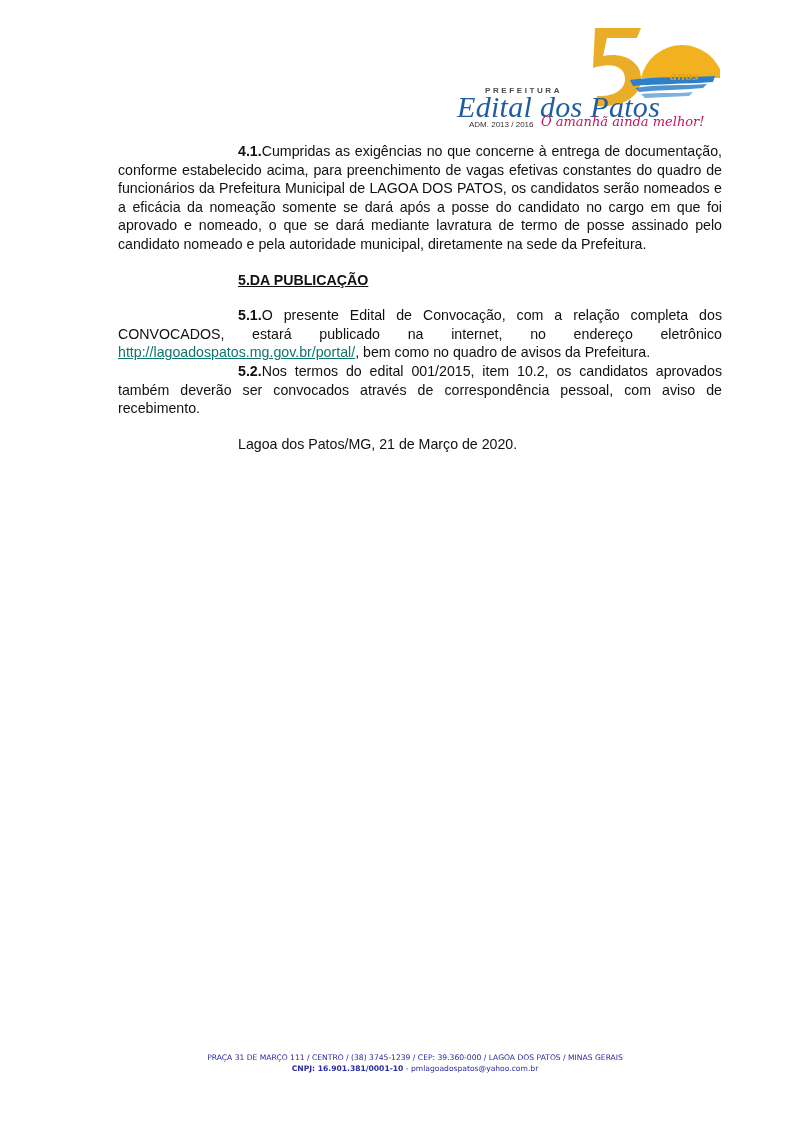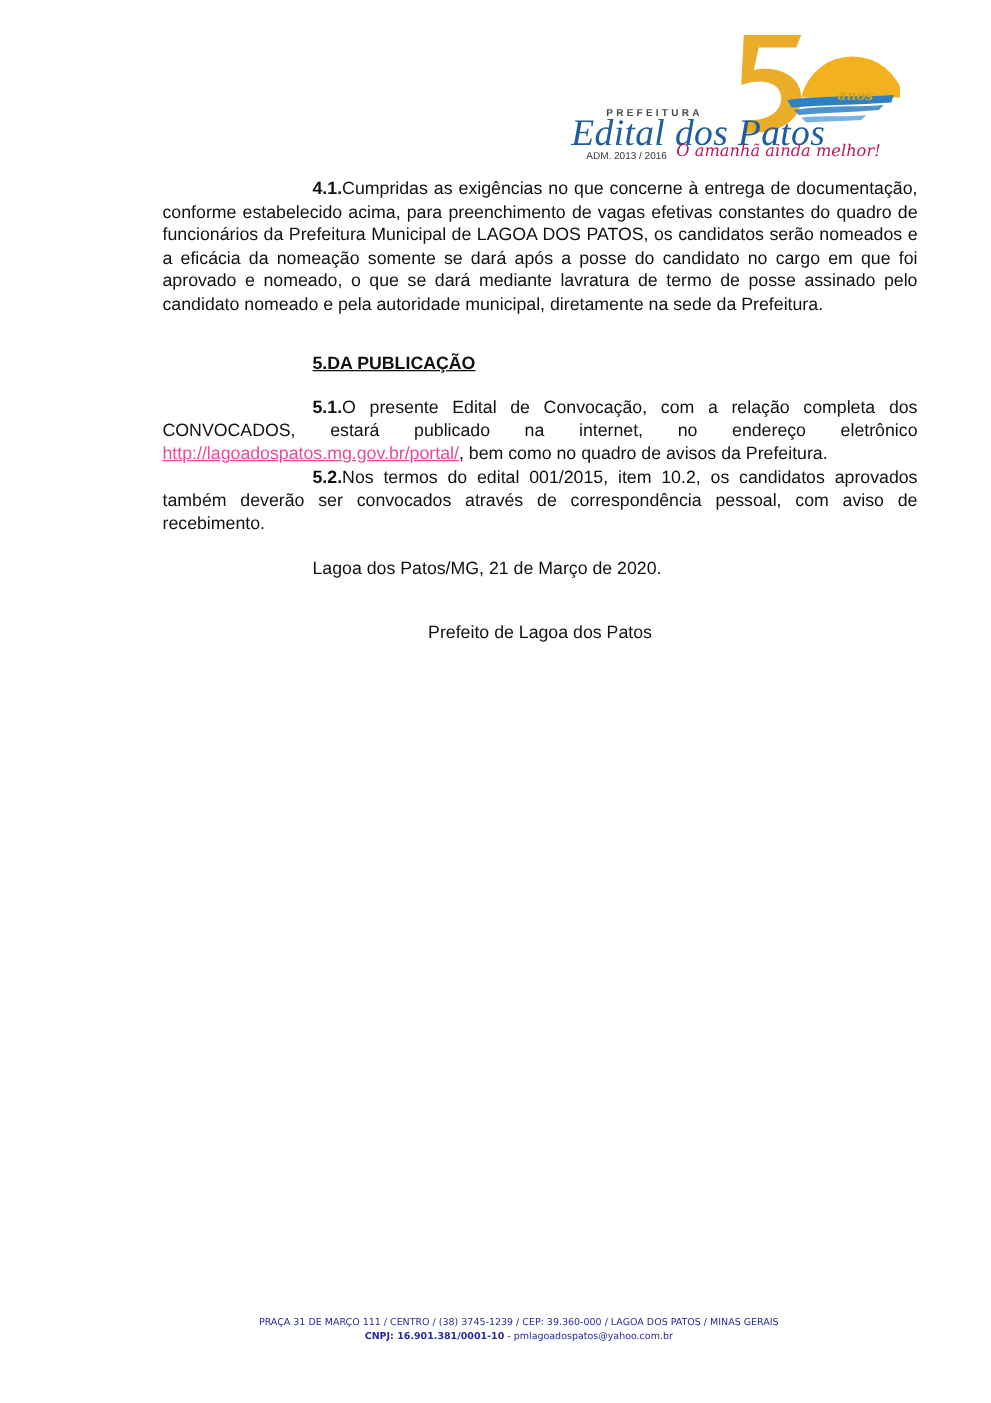--- a/index.html
+++ b/index.html
@@ -78,42 +78,42 @@
       font-family: "DejaVu Serif", serif;
       font-style: italic;
       font-weight: bold;
       font-size: 11px;
       color: #d4a21c;
     }
 
     
     .content {
       position: absolute;
-      left: 130px;
+      left: 118px;
       top: 142px;
       width: 604px;
       font-size: 14.2px;
       line-height: 18.6px;
     }
     .para {
       text-align: justify;
       margin: 0;
     }
     .indent { text-indent: 120px; }
     .num { font-weight: bold; }
     .section-title {
-      margin: 28px 0 0 0;
+      margin: 17px 0 0 0;
       padding-left: 120px;
       font-weight: bold;
       text-decoration: underline;
       height: 18.6px;
     }
     .spacer { height: 17px; }
     .link {
-      color: #ec4899;
+      color: #0f766e;
       text-decoration: underline;
     }
     .date-line {
       margin-top: 17px;
       padding-left: 120px;
     }
     .signature {
       margin-top: 33px;
       text-align: center;
       padding-left: 0;
@@ -177,21 +177,20 @@
       <a class="link">http://lagoadospatos.mg.gov.br/portal/</a><span>, bem como no quadro de avisos da Prefeitura.</span>
     </p>
 
     <p class="para indent">
       <span class="num">5.2.</span><span>Nos termos do edital 001/2015, item 10.2, os candidatos aprovados também deverão ser convocados através de correspondência pessoal, com aviso de recebimento.</span>
     </p>
 
     <div class="date-line">Lagoa dos Patos/MG, 21 de Março de 2020.</div>
 
     <div class="signature">
-      <div>Prefeito de Lagoa dos Patos</div>
     </div>
   </div>
 
   <div class="footer">
     <div>PRAÇA 31 DE MARÇO 111 / CENTRO / (38) 3745-1239 / CEP: 39.360-000 / LAGOA DOS PATOS / MINAS GERAIS</div>
     <div class="line2">
       <span class="cnpj-label">CNPJ: 16.901.381/0001-10</span><span> - </span><span class="email">pmlagoadospatos@yahoo.com.br</span>
     </div>
   </div>
 </div>

